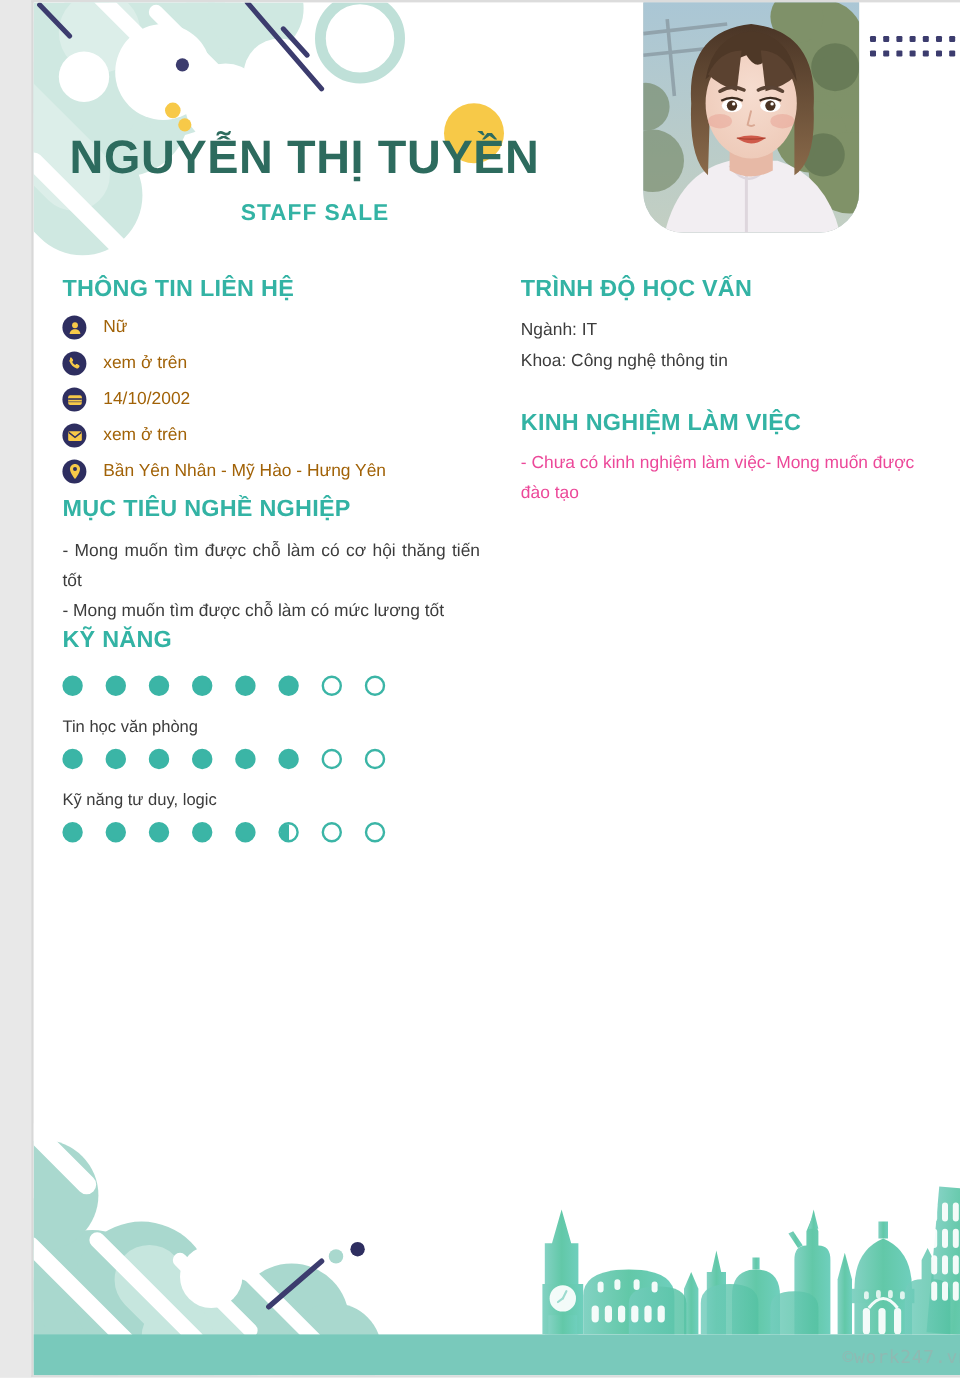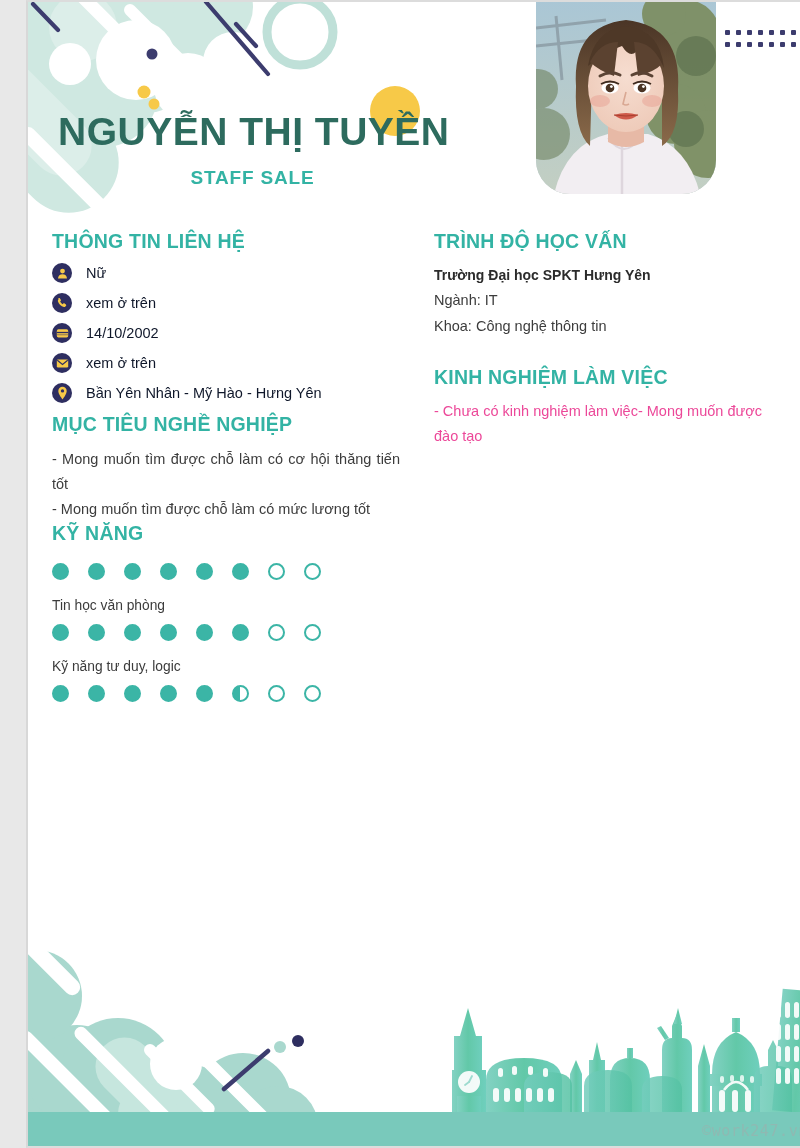--- a/index.html
+++ b/index.html
@@ -81,21 +81,21 @@
     left: 30px; top: 108px;
     font-size: 39px;
     font-weight: bold;
     color: #2d6b5e;
     letter-spacing: .5px;
     z-index: 4;
     white-space: nowrap;
   }
   .role {
     position: absolute;
-    left: 32px; top: 165px;
+    left: 42px; top: 165px;
     width: 385px;
     text-align: center;
     font-size: 19px;
     font-weight: bold;
     color: #33b3a4;
     letter-spacing: .8px;
     z-index: 4;
   }
   .yellow-dot-name {
     position: absolute;
@@ -144,21 +144,21 @@
     background: #2e2e60;
     flex: 0 0 20px;
     margin-right: 14px;
     display: flex;
     align-items: center;
     justify-content: center;
   }
   .ic svg { display:block; }
   .contact-text {
     font-size: 14.5px;
-    color: #0f172a;
+    color: #a16207;
     line-height: 1.3;
   }
 
   
   .just-text {
     font-size: 14.5px;
     color: #3c3c3c;
     line-height: 1.72;
     text-align: justify;
     margin: 6px 0 0 0;
@@ -454,21 +454,20 @@
           <span class="dot full"></span>
           <span class="dot half"></span>
           <span class="dot empty"></span>
           <span class="dot empty"></span>
         </div>
     </div>
   </div>
 
   <div class="col-right">
     <h2 class="sec">TRÌNH ĐỘ HỌC VẤN</h2>
-    <div class="edu-line bold">Trường Đại học SPKT Hưng Yên</div>
     <div class="edu-line">Ngành: IT</div>
     <div class="edu-line">Khoa: Công nghệ thông tin</div>
 
     <h2 class="sec" style="margin-top:26px">KINH NGHIỆM LÀM VIỆC</h2>
     <div class="exp-text">- Chưa có kinh nghiệm làm việc- Mong muốn được đào tạo</div>
   </div>
 
   <svg class="deco-bot" viewBox="0 0 420 210">
     <defs>
         <clipPath id="clipBot">

